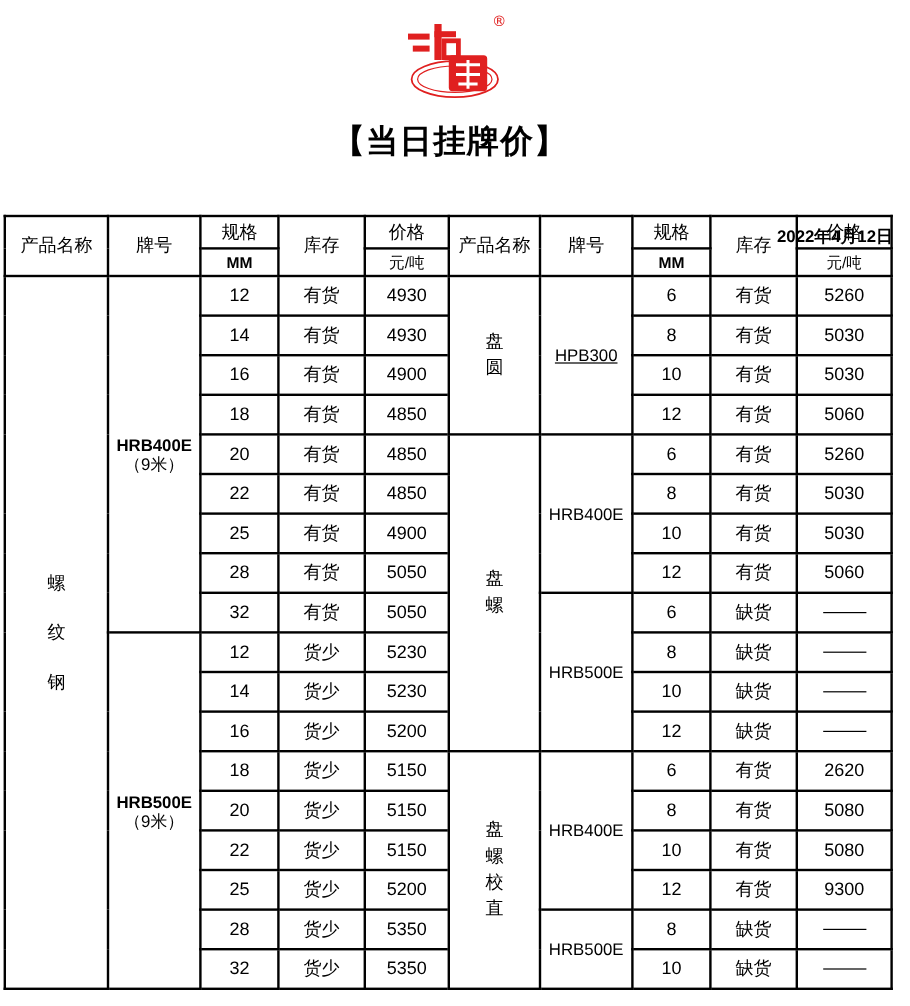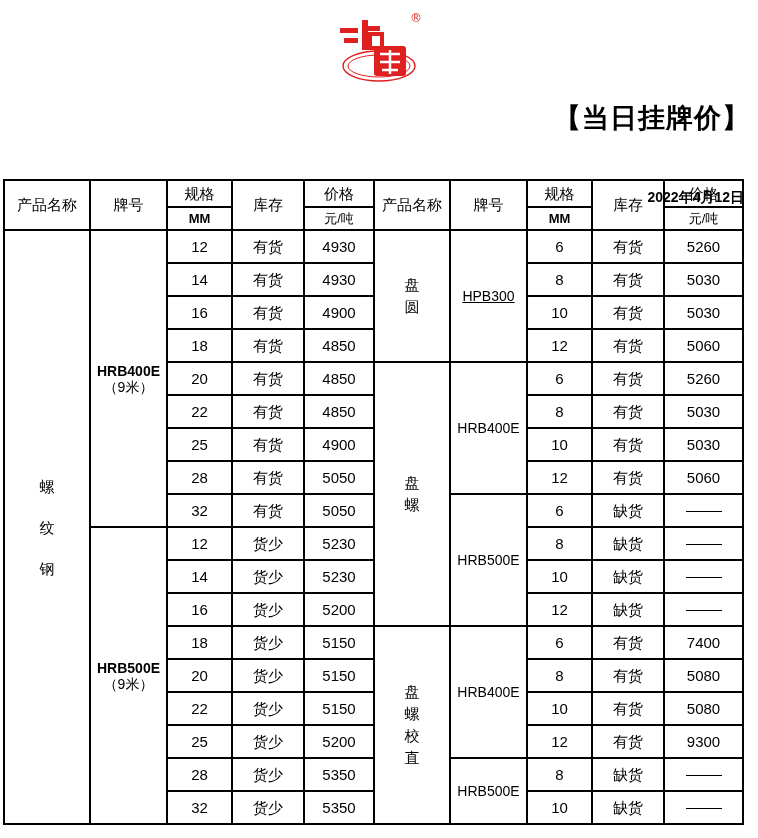--- a/index.html
+++ b/index.html
@@ -1,19 +1,19 @@
 <!DOCTYPE html>
 <html><head>
 <meta charset="utf-8">
 <style>
   html, body { margin:0; padding:0; background:#ffffff; }
   body { width:758px; height:838px; position:relative; overflow:hidden;
          font-family: "DejaVu Sans", "Liberation Sans", sans-serif; color:#000; }
   .logo { position:absolute; left:334px; top:6px; width:96px; height:80px; }
-  .title { position:absolute; left:0; width:750px; top:100px; text-align:right;
+  .title { position:absolute; left:0; width:750px; top:100px; text-align:center;
            font-size:27px; font-weight:bold; letter-spacing:1px; }
   .date { position:absolute; right:14px; top:155px; font-size:14px; font-weight:bold;
           font-family: "Liberation Sans", sans-serif; margin-top: 34px; }
   table.grid { position:absolute; left:3px; top:179px; border-collapse:collapse;
                table-layout:fixed; width:739px; }
   table.grid td { border:2px solid #000; text-align:center; vertical-align:middle;
                   padding:0; font-size:15px; line-height:16px;
                   font-family: "Liberation Sans", "DejaVu Sans", sans-serif; }
   tr.hrow td { height:25px; }
   tr.hsub td { height:21px; font-size:13px; }
@@ -191,21 +191,21 @@
       <tr class="drow">
         <td>18</td>
         <td>货少</td>
         <td>5150</td>
         <td rowspan="6">
           <div class="vert">盘<br>螺<br>校<br>直</div>
         </td>
         <td rowspan="4" style="font-size: 14px;">HRB400E</td>
         <td>6</td>
         <td>有货</td>
-        <td>7400</td>
+        <td>2620</td>
       </tr>
       <tr class="drow">
         <td>20</td>
         <td>货少</td>
         <td>5150</td>
         <td>8</td>
         <td>有货</td>
         <td>5080</td>
       </tr>
       <tr class="drow">

